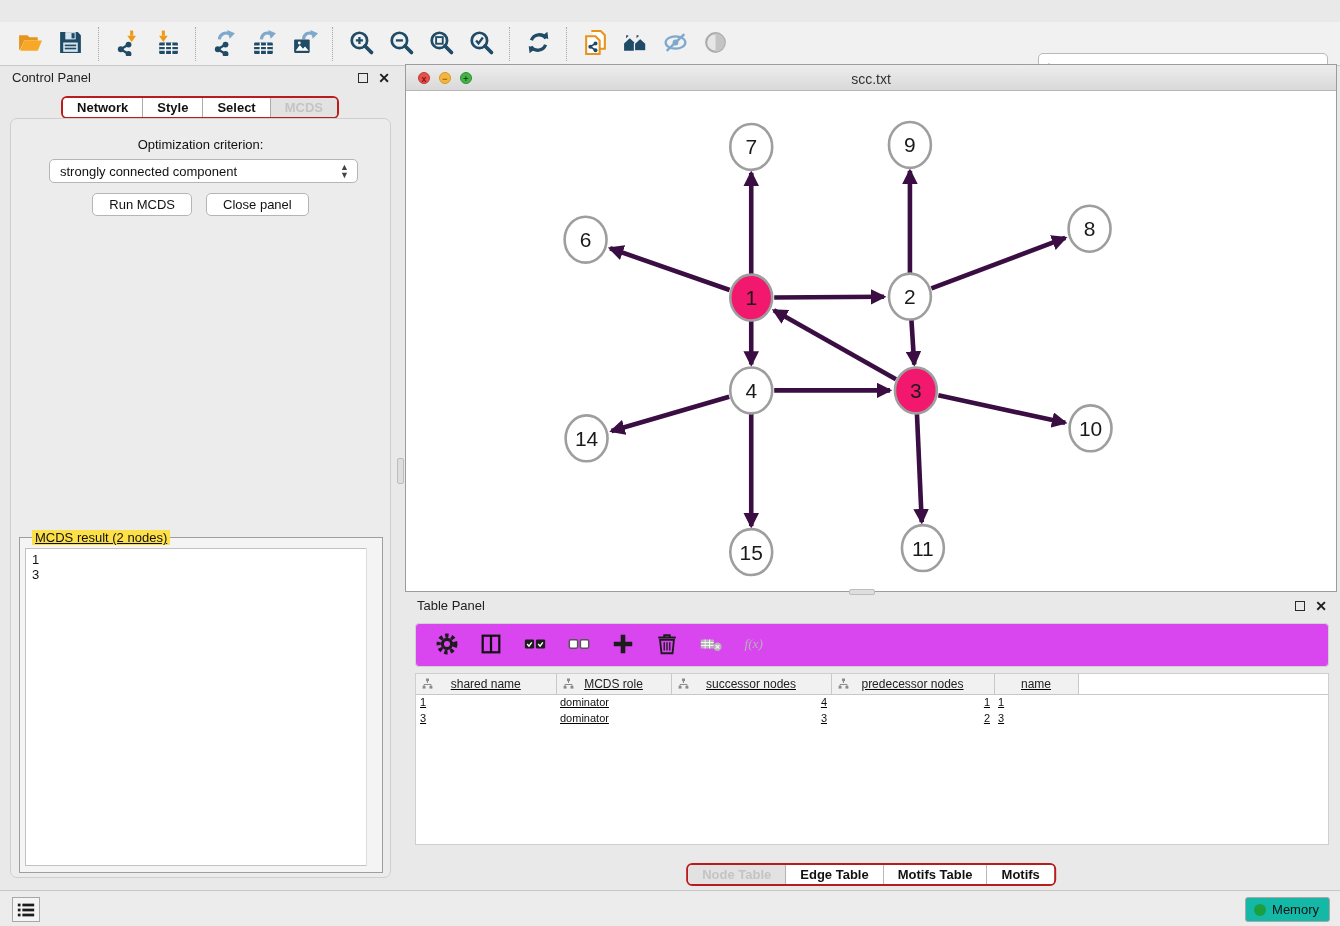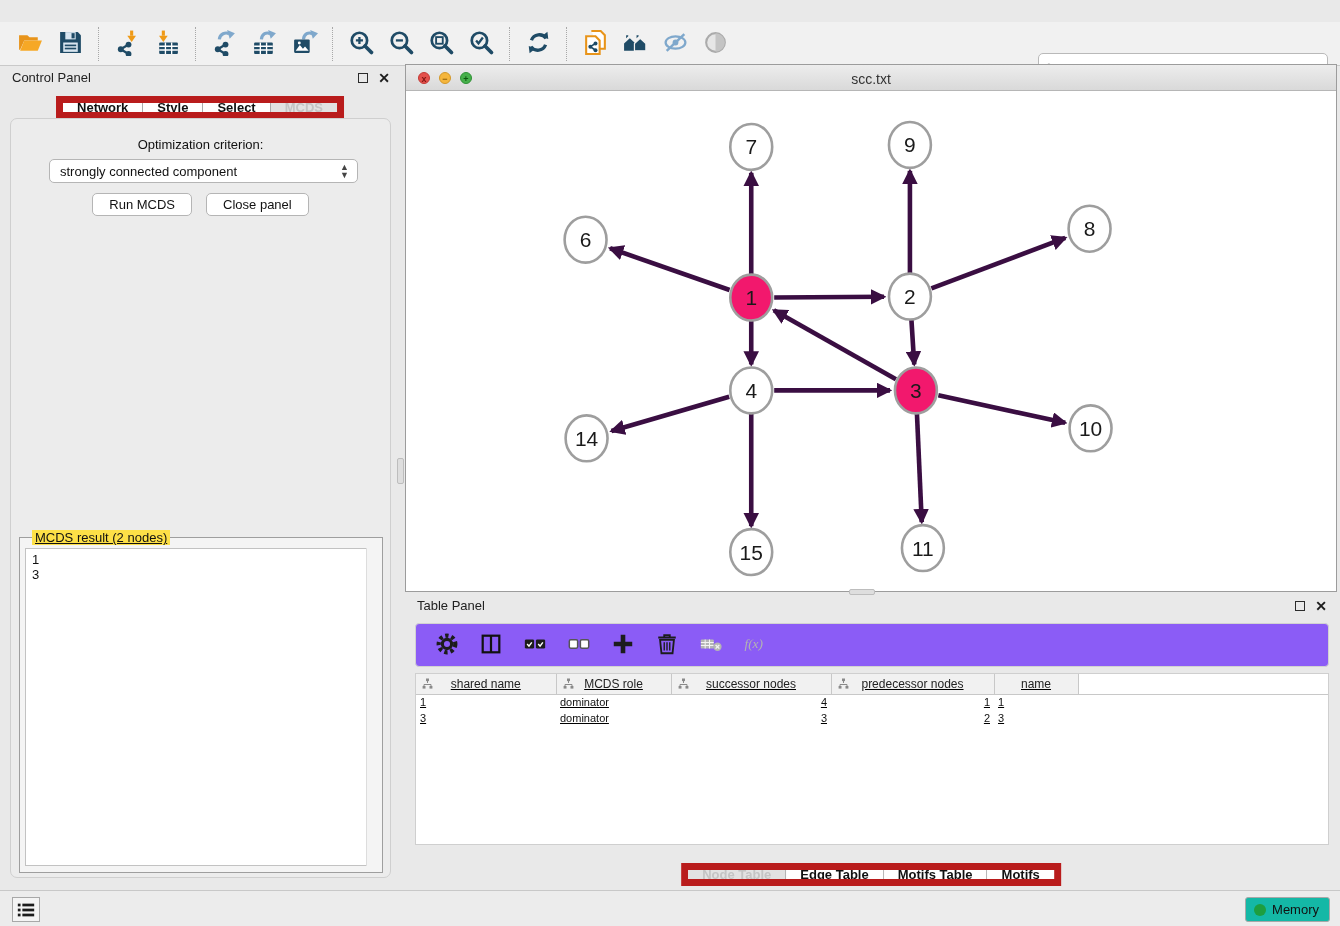--- a/index.html
+++ b/index.html
@@ -28,21 +28,21 @@
 
   
   .panel-head-title { font-size:13px; color:#222; }
   .win-ctrl { display:flex; gap:10px; align-items:center; }
   .float-box { width:10px; height:10px; border:1.6px solid #2b2b2b; display:inline-block; cursor:pointer; }
   .close-x { font-size:14px; font-weight:bold; color:#1b1b1b; line-height:10px; cursor:pointer; }
 
   
   .control-panel { position:absolute; left:6px; top:68px; width:388px; height:810px; }
   .cp-head { position:absolute; left:6px; top:2px; right:4px; display:flex; justify-content:space-between; align-items:center; }
-  .seg-tabs { position:absolute; display:flex; height:23px; border:7px solid #b91c1c; border-radius:0; overflow:hidden; background:#fff; }
+  .seg-tabs { position:absolute; display:flex; height:23px; border:2px solid #b91c1c; border-radius:6px; overflow:hidden; background:#fff; }
   .cp-tabs { left:50%; transform:translateX(-50%); top:28px; }
   .seg-tab { padding:0 14px; font-size:13px; font-weight:600; color:#111; background:#fff; display:flex; align-items:center; border-right:1px solid #ababab; cursor:pointer; white-space:nowrap; }
   .seg-tab:last-child { border-right:none; }
   .seg-tab.active { background:#e2e2e2; color:#c4c4c4; }
   .cp-body { position:absolute; left:4px; right:3px; top:50px; bottom:0; background:#ececec; border:1px solid #cfcfcf; border-radius:7px; }
   .opt-label { position:absolute; left:0; right:0; top:18px; text-align:center; font-size:13px; color:#111; }
   .cp-select { position:absolute; left:38px; right:32px; top:40px; height:24px; background:#fff; border:1px solid #b5b5b5; border-radius:5px;
     font-size:13px; color:#111; display:flex; align-items:center; padding-left:10px; cursor:pointer; }
   .cp-select .chevrons { position:absolute; right:8px; top:3px; display:flex; flex-direction:column; line-height:8px; font-size:9px; color:#444; }
   .cp-buttons { position:absolute; left:0; right:0; top:74px; display:flex; justify-content:center; gap:14px; }
@@ -63,21 +63,21 @@
   .net-canvas { position:absolute; left:0; top:26px; right:0; bottom:0; background:#fff; }
   .net-canvas svg { width:100%; height:100%; display:block; }
 
   
   .vgrip { position:absolute; left:397px; top:458px; width:7px; height:26px; background:#dedede; border:1px solid #bdbdbd; border-radius:2px; cursor:col-resize; }
   .hgrip { position:absolute; left:849px; top:589px; width:26px; height:6px; background:#dedede; border:1px solid #bdbdbd; border-radius:2px; cursor:row-resize; }
 
   
   .table-panel { position:absolute; left:405px; top:596px; width:932px; height:292px; }
   .tp-head { position:absolute; left:12px; right:10px; top:2px; display:flex; justify-content:space-between; align-items:center; }
-  .tp-toolbar { position:absolute; left:10px; right:8px; top:27px; height:44px; background:#8b5cf6; border:1px solid #d2d2d2; border-radius:4px;
+  .tp-toolbar { position:absolute; left:10px; right:8px; top:27px; height:44px; background:#d946ef; border:1px solid #d2d2d2; border-radius:4px;
     display:flex; align-items:center; gap:14px; padding-left:16px; }
   .tp-btn { background:none; border:none; width:30px; height:30px; display:flex; align-items:center; justify-content:center; cursor:pointer; }
   .tp-btn svg { width:24px; height:24px; }
   .tp-table-wrap { position:absolute; left:10px; right:8px; top:77px; height:172px; background:#fff; border:1px solid #cfcfcf; overflow:hidden; }
   table.datatable { border-collapse:collapse; width:100%; table-layout:fixed;text-decoration:underline; }
   table.datatable th { background:#f1f1f1; border-right:1px solid #c8c8c8; border-bottom:1px solid #c8c8c8;
     font-size:12px; font-weight:normal; color:#222; height:20px; text-align:center; position:relative; }
   table.datatable th .hicon { position:absolute; left:6px; top:4px; }
   table.datatable td { font-size:11px; color:#111; height:16px; padding:0 4px; white-space:nowrap; }
   td.al { text-align:left; padding-left:10px; } td.ar { text-align:right; padding-right:14px; }

